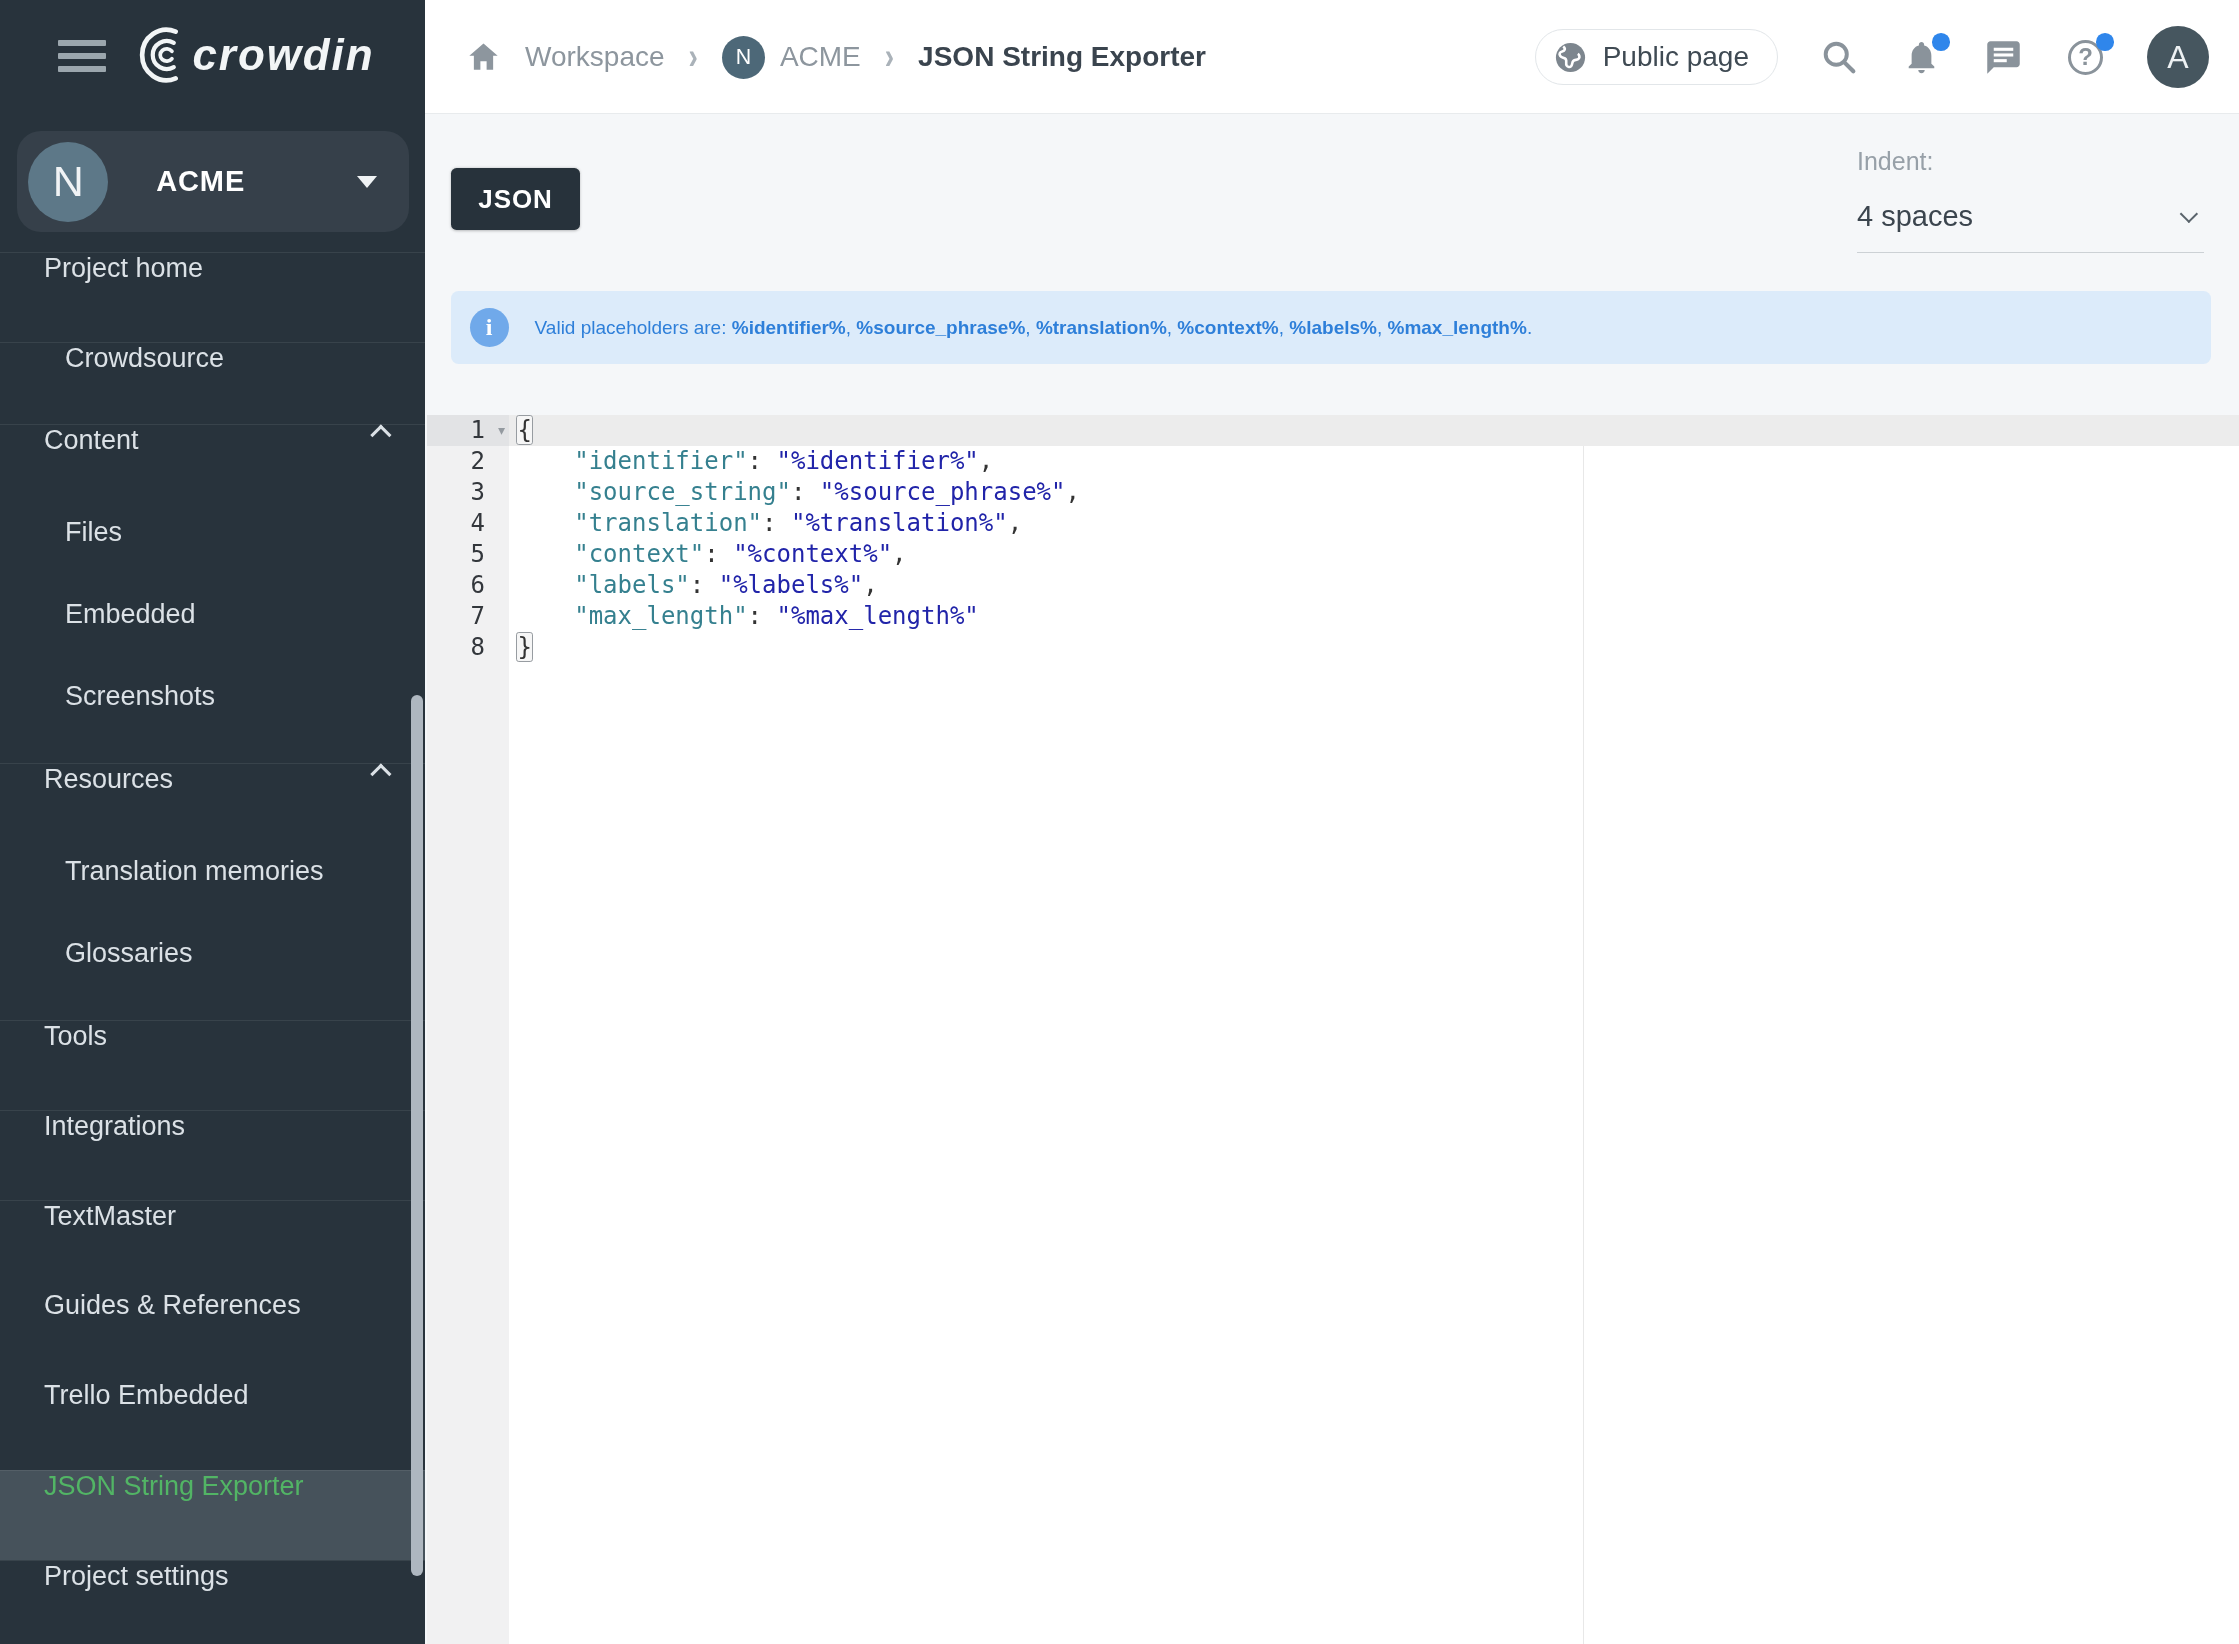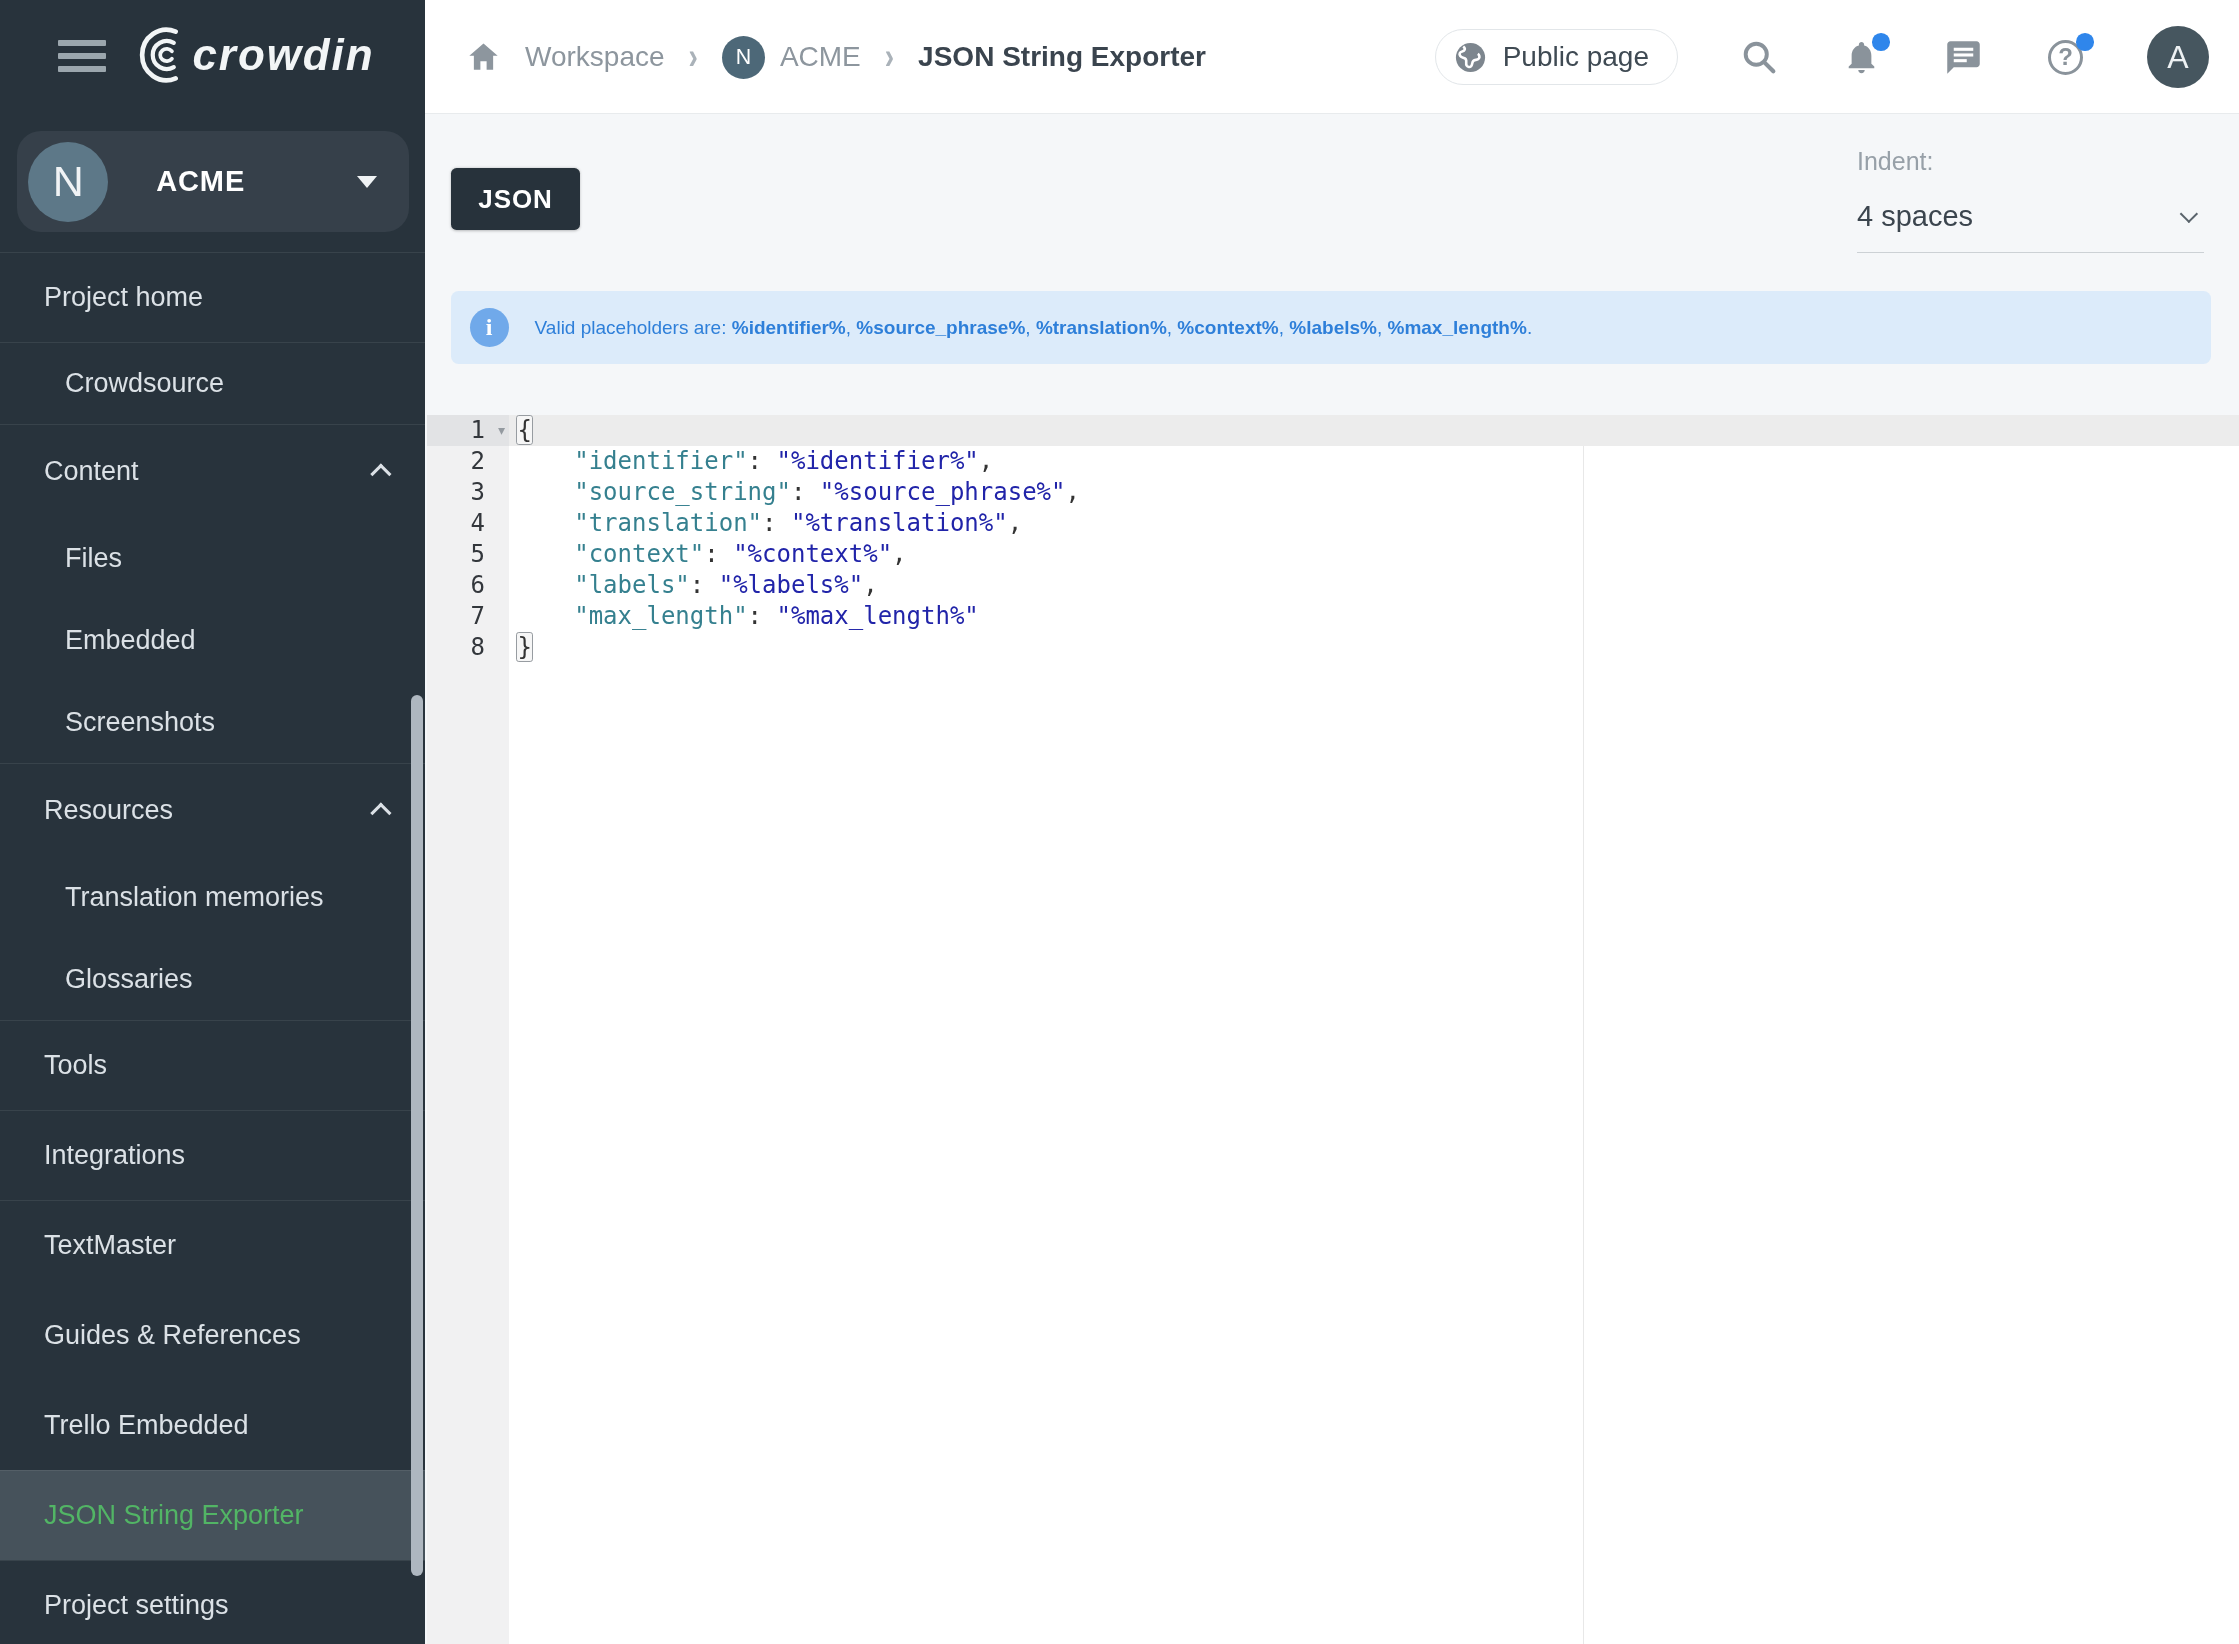--- a/index.html
+++ b/index.html
@@ -13,37 +13,37 @@
   .hamburger i { display:block; height:5.6px; background:#9ba6ad; margin-bottom:7.5px; border-radius:0.9px; }
   .logo { position:absolute; left:127px; top:24px; display:flex; align-items:center; }
   .logo-text { color:#f2f5f6; font-size:44px; font-weight:bold; font-style:italic; letter-spacing:1.9px; margin-left:7.5px; }
 
   .breadcrumb { position:absolute; left:466px; top:0; height:114px; display:flex; align-items:center; gap:24px; }
   .crumb { font-size:28px; color:#8d969e; display:flex; align-items:center; gap:15px; }
   .crumb-sep { color:#aab2b9; font-size:28px; font-weight:bold; transform:scaleY(1.3); }
   .crumb-current { color:#3a444e; font-weight:bold; }
   .nbadge { width:43px; height:43px; border-radius:50%; background:#4d6878; color:#fff; font-size:21.4px; display:flex; align-items:center; justify-content:center; }
 
-  .topbar-right { position:absolute; right:30px; top:0; height:114px; display:flex; align-items:center; gap:61px; }
+  .topbar-right { position:absolute; right:30px; top:0; height:114px; display:flex; align-items:center; gap:41px; }
   .pill { display:flex; align-items:center; gap:15px; border:1.9px solid #e2e6e9; border-radius:30px; height:56px; padding:0 28px 0 17px; cursor:pointer; background:#fff; }
   .pill-label { font-size:28px; color:#3f4a53; font-weight:500; }
   .icon-wrap { position:relative; width:41px; height:41px; display:flex; align-items:center; justify-content:center; cursor:pointer; }
   .blue-dot { position:absolute; top:-3.7px; right:-7.5px; width:17.7px; height:17.7px; border-radius:50%; background:#2f86eb; }
   .help-ring { width:35px; height:35px; border:3.7px solid #8a939b; border-radius:50%; color:#8a939b; font-size:24px; font-weight:bold; display:flex; align-items:center; justify-content:center; }
   .avatar { width:62px; height:62px; border-radius:50%; background:#46565f; color:#eef2f4; font-size:32px; display:flex; align-items:center; justify-content:center; cursor:pointer; }
 
   
   #sidebar { position:absolute; left:0; top:114px; width:425px; height:1531px; background:#28333c; z-index:4; }
   .proj-card { position:absolute; left:17px; top:17px; width:392px; height:101px; background:#36404a; border-radius:24px; display:flex; align-items:center; cursor:pointer; }
   .proj-avatar { width:80px; height:80px; border-radius:50%; background:#5d7888; color:#f0f3f5; font-size:43px; font-weight:300; display:flex; align-items:center; justify-content:center; margin-left:11.2px; }
   .proj-name { color:#ffffff; font-size:29px; font-weight:600; margin-left:48px; letter-spacing:0.9px; flex:1; }
   .caret-down { width:0; height:0; border-left:10.3px solid transparent; border-right:10.3px solid transparent; border-top:12px solid #f0f3f5; margin-right:32px; }
 
   #nav { position:absolute; left:0; top:138px; width:425px; }
-  .nav-item { position:relative; height:90px; display:flex; align-items:center; padding-left:44px; color:#dbe1e6; font-size:27px; font-weight:500; cursor:pointer; }
+  .nav-item { position:relative; height:90px; display:flex; padding-left:44px; color:#dbe1e6; font-size:27px; font-weight:500; cursor:pointer; }
   .nav-item.sub { height:82px; padding-left:65px; }
   .nav-item.collapsible { height:93px; }
   .nav-item.divider { border-top:0.9px solid rgba(255,255,255,0.08); }
   .nav-item.active { background:#46525b; color:#52b565; }
   .chev-up { position:absolute; right:34px; width:15px; height:15px; border-left:3.7px solid #dbe1e6; border-top:3.7px solid #dbe1e6; transform:rotate(45deg) translateY(3.7px); }
   .side-scrollbar { position:absolute; right:1.9px; top:581px; width:12px; height:881px; background:#aeb7c0; border-radius:6.5px; }
 
   
   #main { position:absolute; left:425px; top:114px; width:1814px; height:1531px; background:#f5f7f9; }
   .save-btn { position:absolute; left:26px; top:54px; width:129px; height:62px; background:#27323b; color:#ffffff; border:none; border-radius:5.6px; font-size:26px; font-weight:bold; letter-spacing:0.9px; font-family:"Liberation Sans", sans-serif; cursor:pointer; box-shadow:0 0.9px 2.8px rgba(0,0,0,0.25); }

